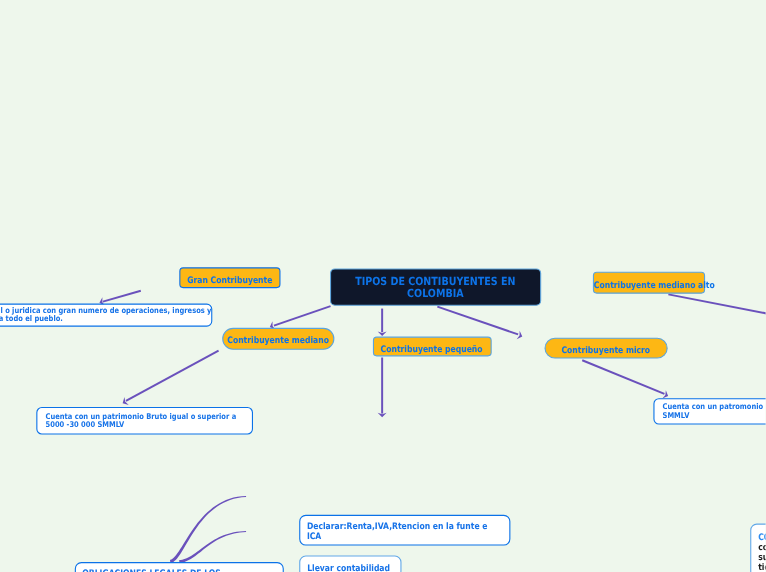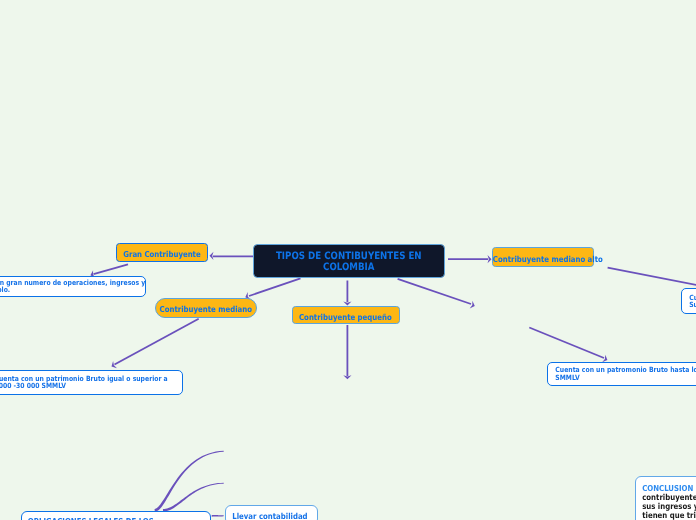--- a/index.html
+++ b/index.html
@@ -1,20 +1,20 @@
 <!DOCTYPE html>
 <html><head>
 <meta charset="utf-8">
 <style>
   html,body{margin:0;padding:0;}
   body{width:696px;height:520px;overflow:hidden;background:#EEF7EC;
        font-family:"DejaVu Sans",sans-serif;-webkit-font-smoothing:antialiased;text-rendering:geometricPrecision;}
   #canvas{position:relative;width:696px;height:520px;overflow:hidden;}
   svg#links{position:absolute;left:0;top:0;width:696px;height:520px;}
-  .node{position:absolute;box-sizing:border-box;}
+  .node{position:absolute;box-sizing:border-box;margin-left:47px;}
   .inner{position:absolute;left:0;right:0;top:0;bottom:0;display:flex;align-items:center;}
   .node .lbl{display:block;flex:0 0 auto;width:117.647%;margin-left:-8.8235%;transform:scaleX(.85);transform-origin:center center;position:relative;top:1.6px;}
 
   .center{background:#0f172a;border:1.8px solid #5FA5DC;border-radius:4.5px;
           color:#0D73E8;font-weight:bold;font-size:10.2px;line-height:11.8px;
           text-align:center;}
   
   .orange{background:#FDB714;border:1.5px solid #5BA4DC;color:#0D73E8;
           font-weight:bold;font-size:8.2px;text-align:center;}
   .orange .lbl{white-space:nowrap;}
@@ -98,20 +98,25 @@
       </div>
     </div>
 
   <div class="node orange" style="left:291.8px;top:306px;width:108px;height:18.2px;border-radius:3.5px;text-align:center;">
       <div class="inner">
         <span class="lbl">Contribuyente pequeño</span>
       </div>
     </div>
 
 
+  <div class="node orange" style="left:447.5px;top:307px;width:112px;height:19.2px;border-radius:10px;">
+      <div class="inner">
+        <span class="lbl">Contribuyente micro</span>
+      </div>
+    </div>
 
   <div class="node white" style="left:547.2px;top:361.5px;width:196px;height:24.9px;">
       <div class="inner">
         <span class="lbl">Cuenta con un patromonio Bruto hasta los 500 SMMLV</span>
       </div>
     </div>
 
   <div class="node orange" style="left:491.7px;top:247.3px;width:102px;height:19.4px;border-radius:3.5px;">
       <div class="inner">
         <span class="lbl">Contribuyente mediano alto</span>
@@ -124,20 +129,25 @@
       </div>
     </div>
 
   <div class="node white2" style="left:20.6px;top:510.8px;width:190.1px;height:28px;">
       <div class="inner">
         <span class="lbl">OBLIGACIONES LEGALES DE LOS CONTRIBUYENTES</span>
       </div>
     </div>
 
 
+  <div class="node white2" style="left:224.7px;top:468.2px;width:192px;height:28.1px;">
+      <div class="inner">
+        <span class="lbl" style="width:200px;margin-left:-15px;">Declarar:Renta,IVA,Rtencion en la funte e ICA</span>
+      </div>
+    </div>
 
   <div class="node white2" style="left:225px;top:505.1px;width:92.7px;height:20px;border-color:#62A8E8;">
       <div class="inner">
         <span class="lbl">Llevar contabilidad</span>
       </div>
     </div>
 
   <div class="node white2 conc" style="left:635.3px;top:475.6px;width:124px;height:60px;border-color:#62A8E8;">
     <div class="inner conc-inner">
       <span class="lbl conc-lbl">CONCLUSION</span>

